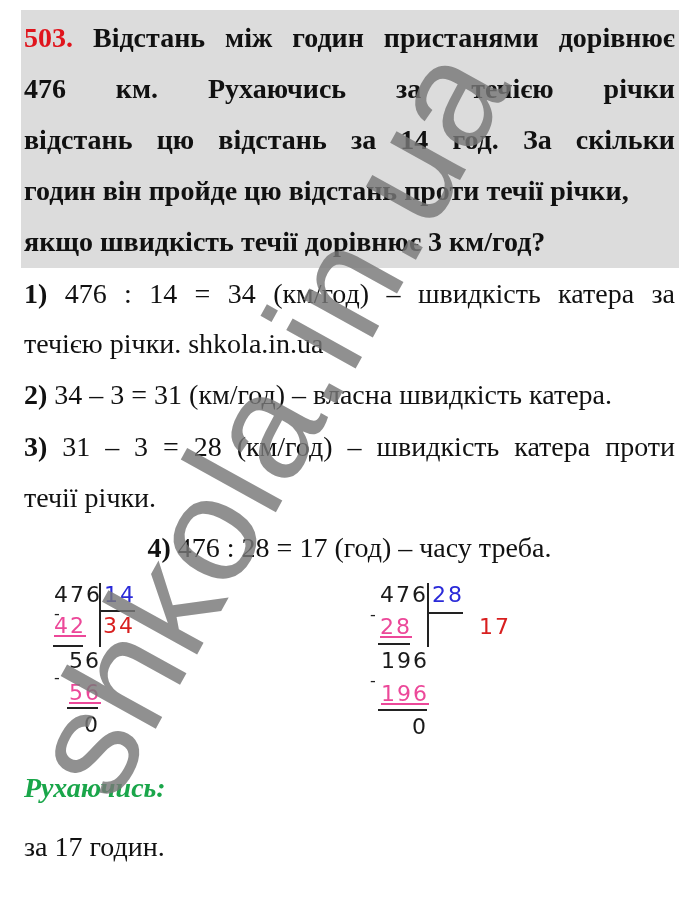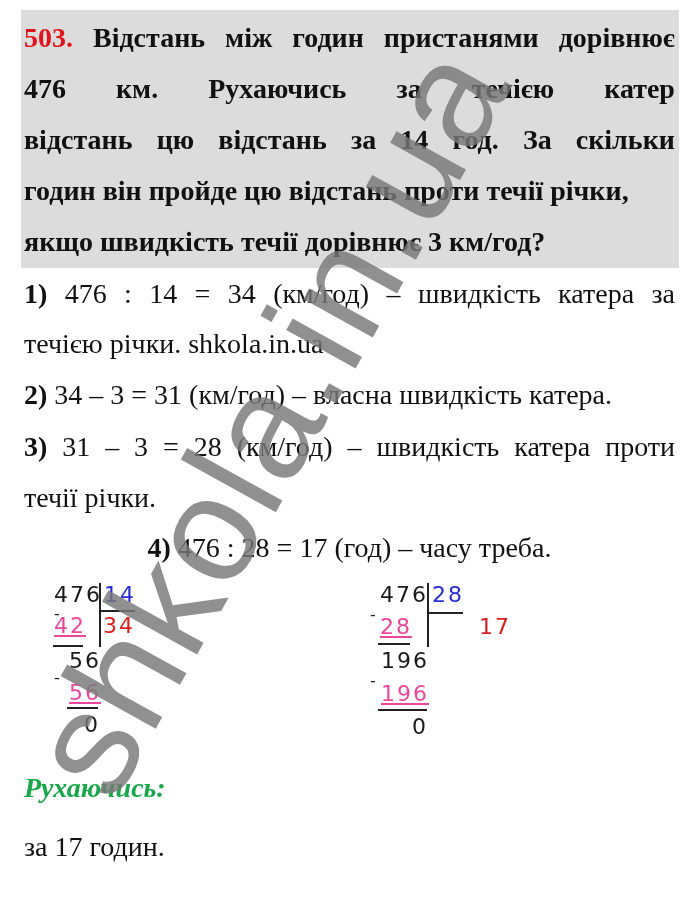--- a/index.html
+++ b/index.html
@@ -85,21 +85,21 @@
   <span>пристанями</span>
   <span>дорівнює</span>
 </div>
 
 <div class="line justify bold" style="top:72px;">
   <span>476</span>
   <span>км.</span>
   <span>Рухаючись</span>
   <span>за</span>
   <span>течією</span>
-  <span>катер</span>
+  <span>річки</span>
 </div>
 
 <div class="line justify bold" style="top:123px;">
   <span>відстань</span>
   <span>цю</span>
   <span>відстань</span>
   <span>за</span>
   <span>14</span>
   <span>год.</span>
   <span>За</span>

